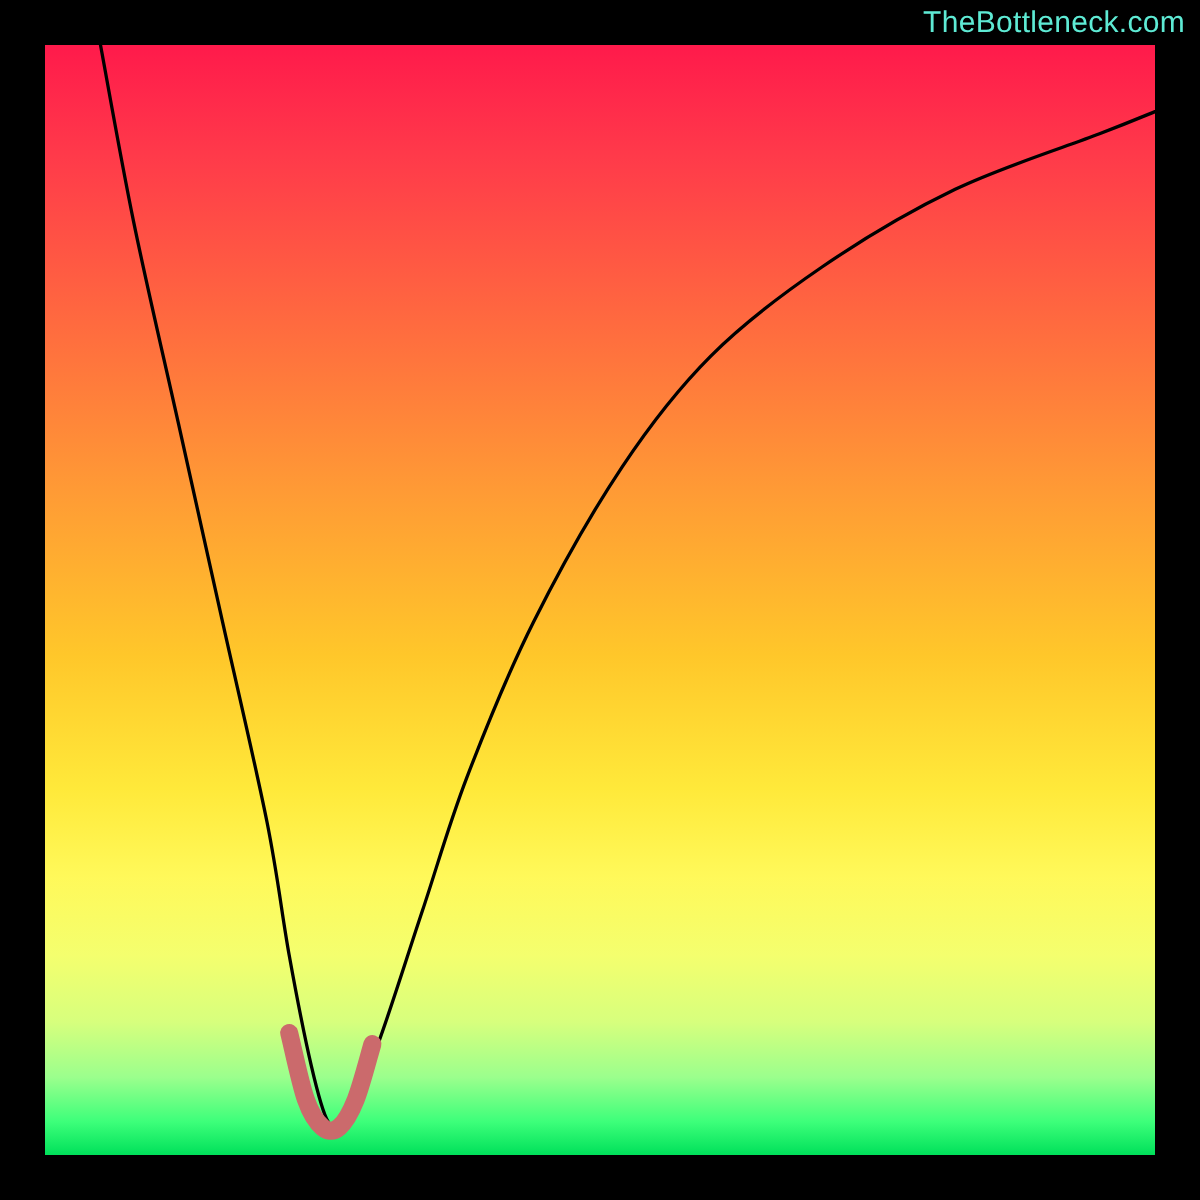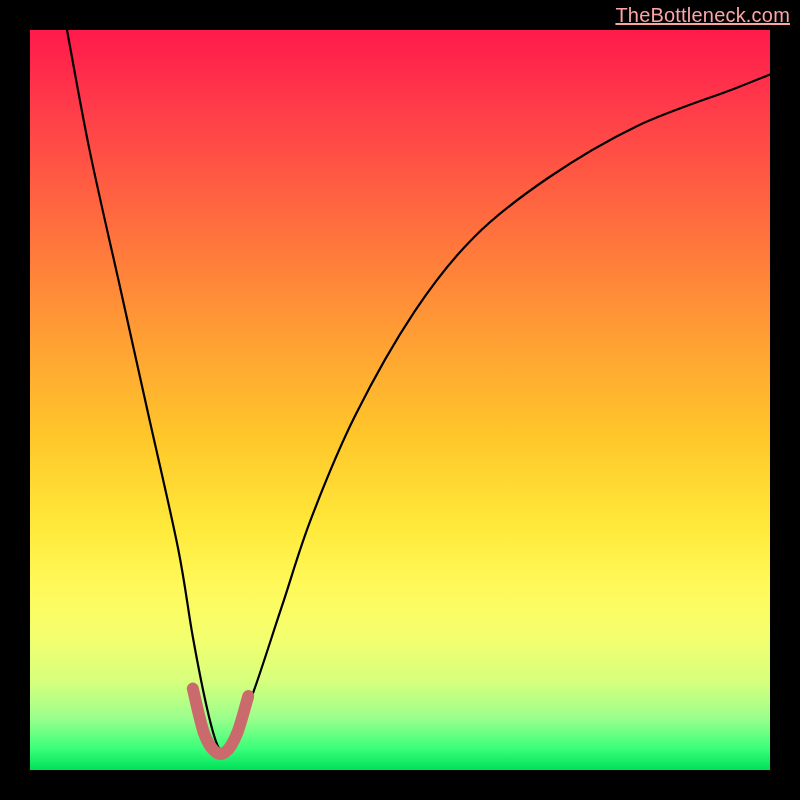--- a/index.html
+++ b/index.html
@@ -43,25 +43,24 @@
     left: 0;
     top: 0;
     width: 740px;
     height: 740px;
     overflow: visible;
   }
   .watermark {
     position: absolute;
     top: 4px;
     right: 10px;
-    color: #fca5a5;
+    color: #5eead4;
     font-size: 20px;
     letter-spacing: 0.2px;
     user-select: none;
-    text-decoration: underline;
   }
 </style>
 </head>
 <body>
 
 <div class="frame">
 
   <div class="watermark">TheBottleneck.com</div>
 
   <div class="plot-area">

